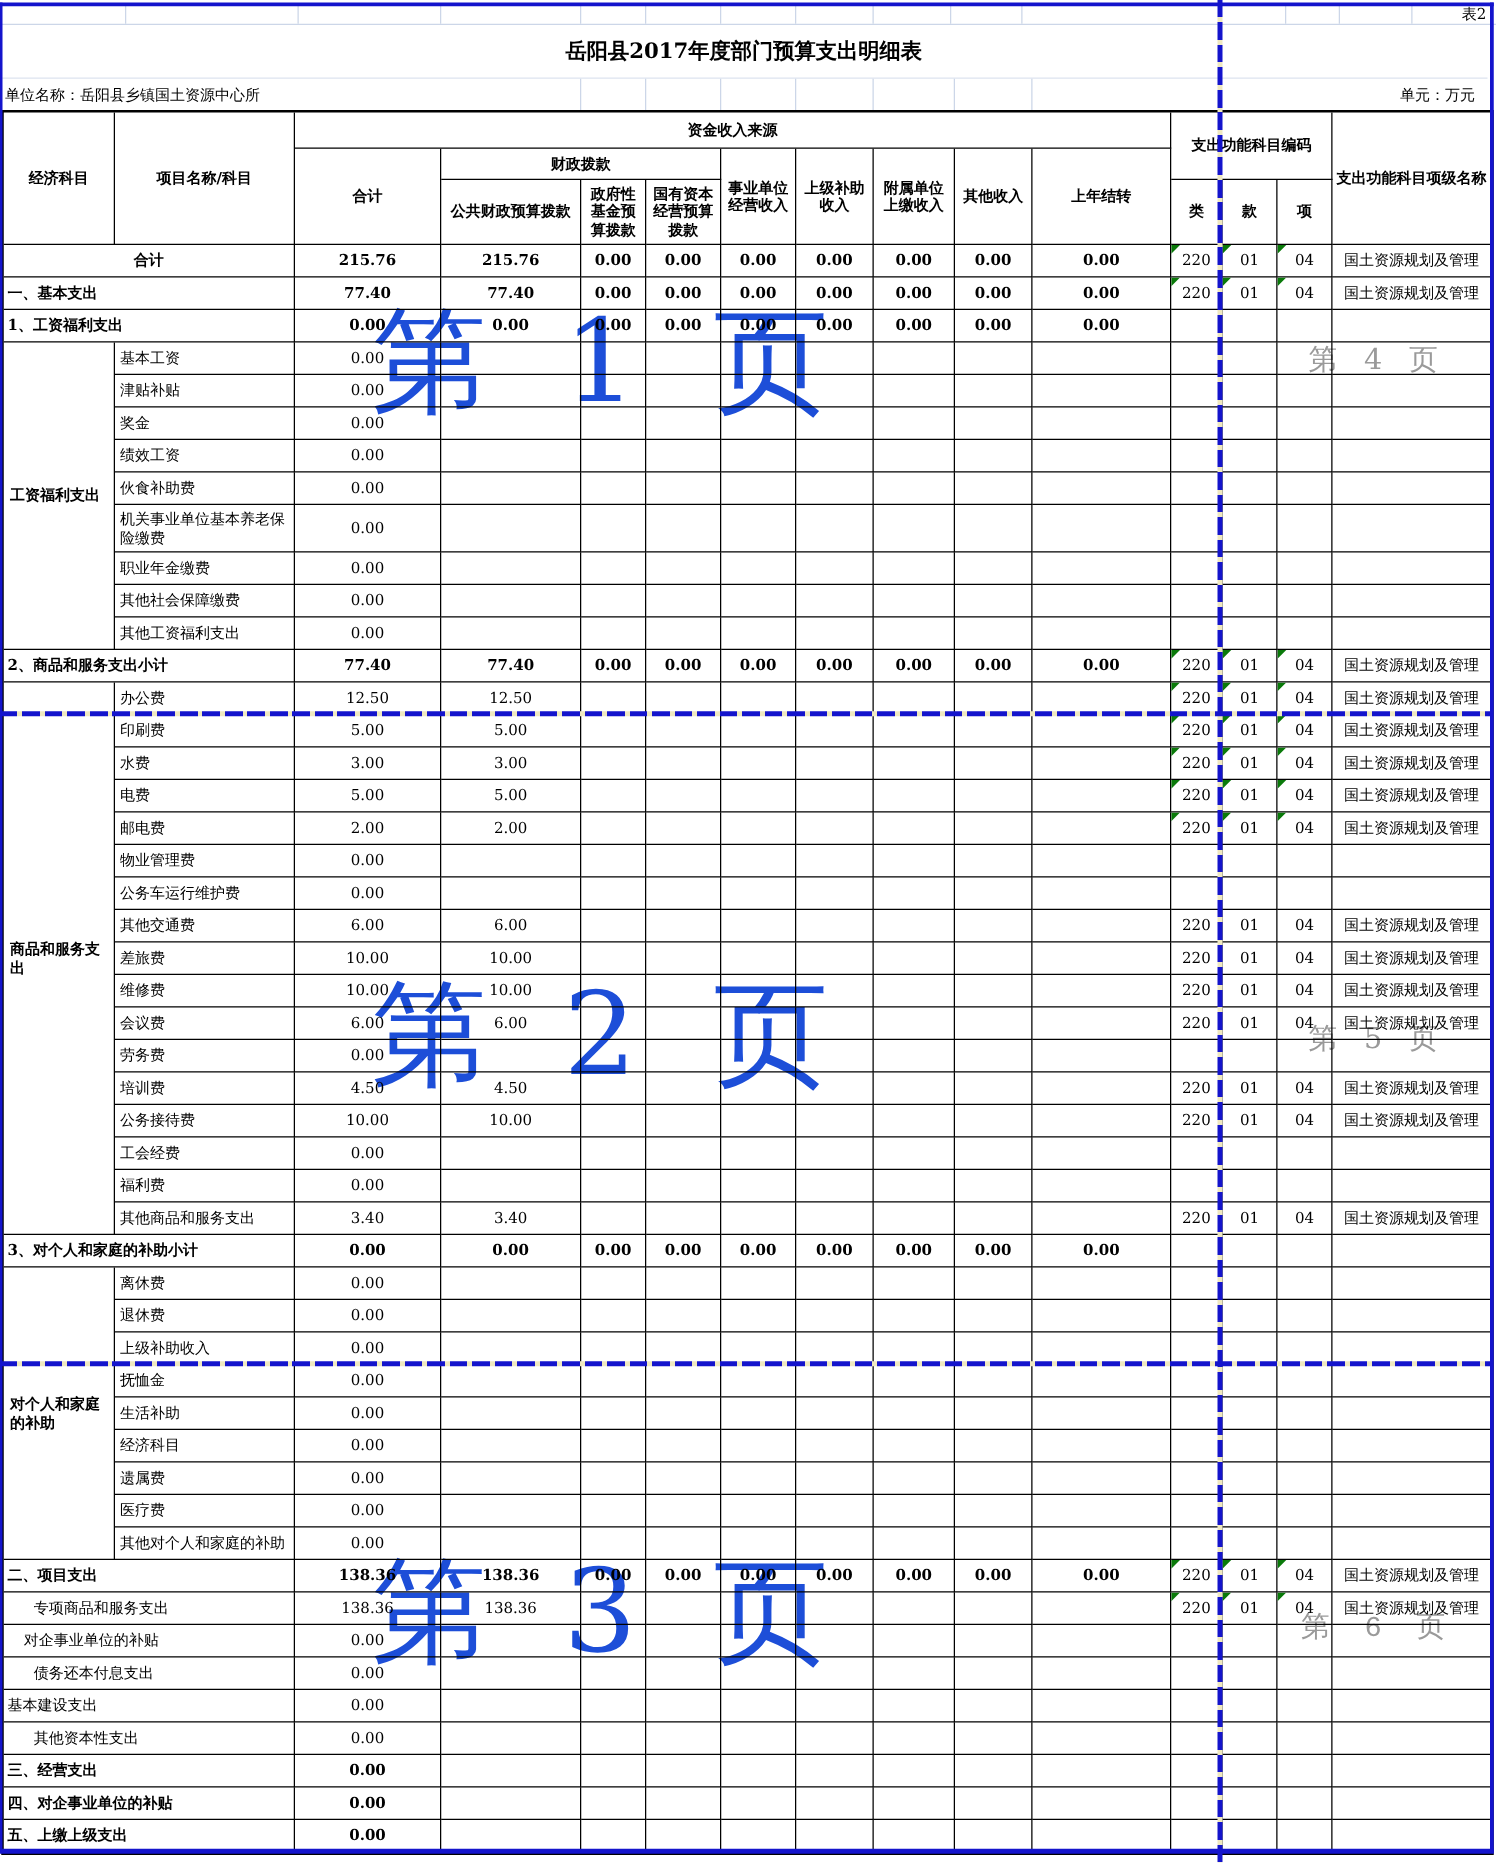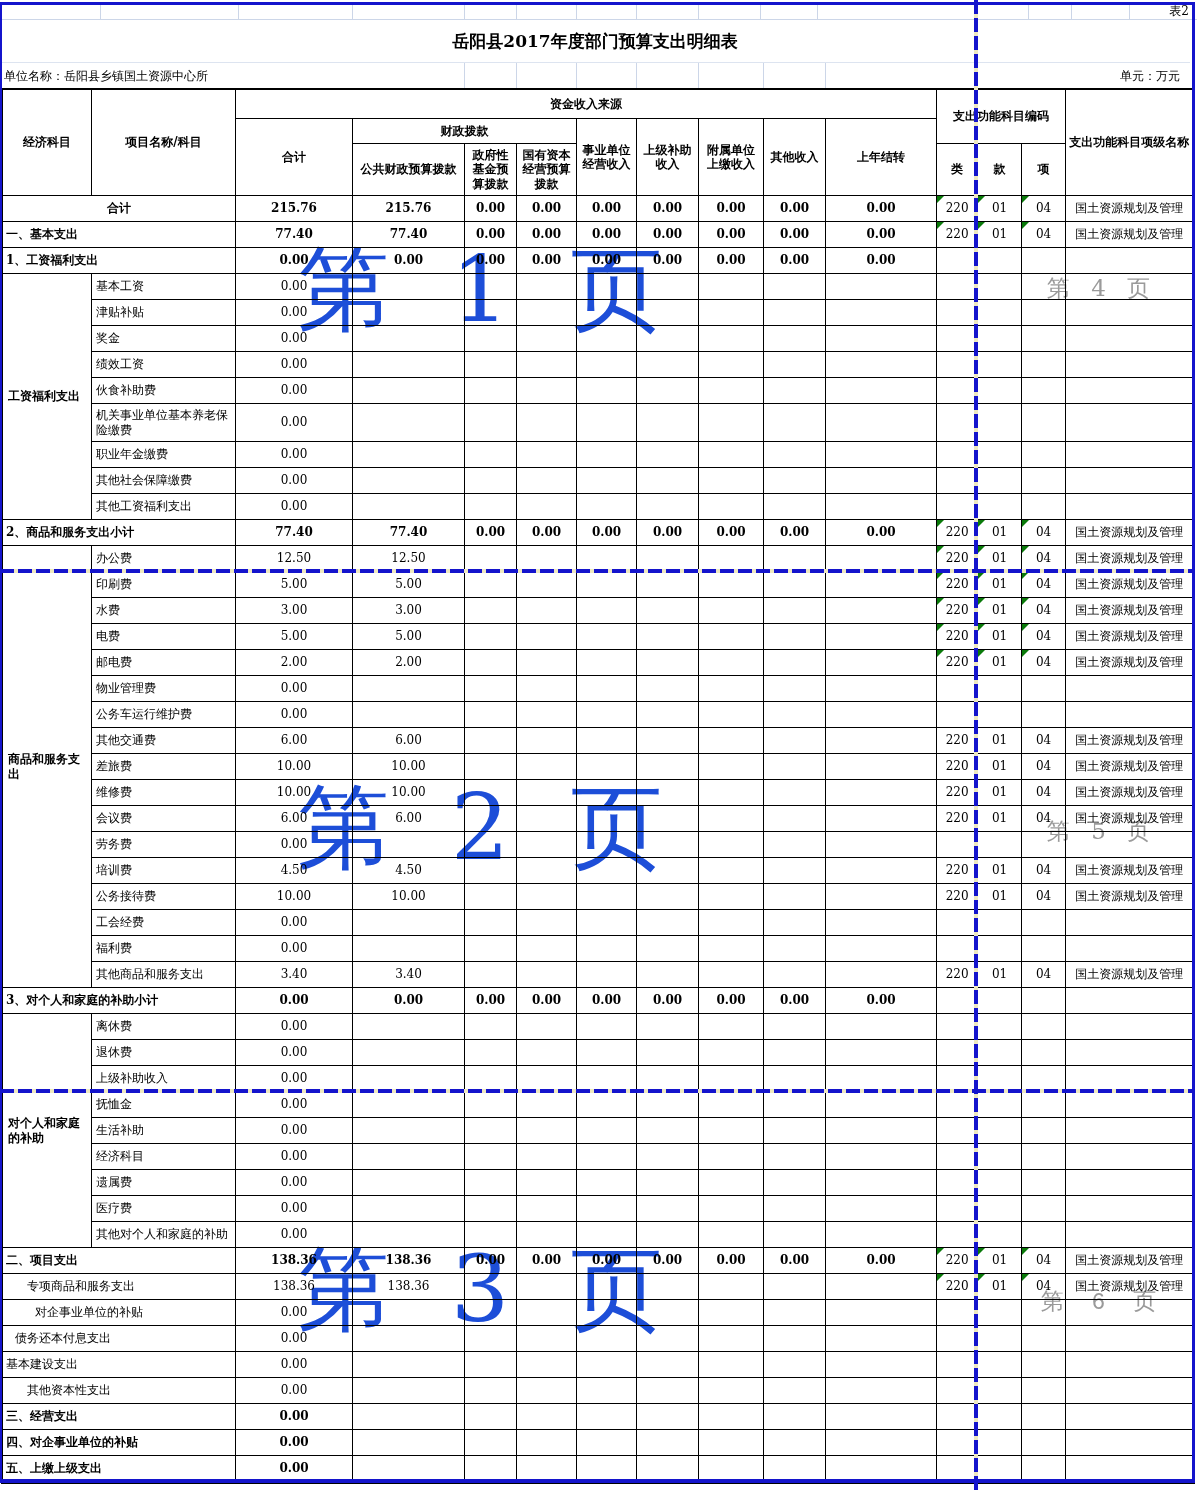--- a/index.html
+++ b/index.html
@@ -824,37 +824,37 @@
         <td class="num"></td>
         <td class="num"></td>
         <td class="num"></td>
         <td class="num"></td>
         <td class="code">220<span class="tri"></span></td>
         <td class="code">01<span class="tri"></span></td>
         <td class="code">04<span class="tri"></span></td>
         <td class="func">国土资源规划及管理</td>
       </tr>
       <tr class="dr">
-        <td class="lbl" colspan="2" style="padding-left: 32px;">对企事业单位的补贴</td>
-        <td class="num">0.00</td>
-        <td class="num"></td>
-        <td class="num"></td>
-        <td class="num"></td>
-        <td class="num"></td>
-        <td class="num"></td>
-        <td class="num"></td>
-        <td class="num"></td>
-        <td class="num"></td>
-        <td class="code"></td>
-        <td class="code"></td>
-        <td class="code"></td>
-        <td class="func"></td>
-      </tr>
-      <tr class="dr">
-        <td class="lbl" colspan="2" style="padding-left: 12px;">债务还本付息支出</td>
+        <td class="lbl" colspan="2" style="padding-left: 16px;">对企事业单位的补贴</td>
+        <td class="num">0.00</td>
+        <td class="num"></td>
+        <td class="num"></td>
+        <td class="num"></td>
+        <td class="num"></td>
+        <td class="num"></td>
+        <td class="num"></td>
+        <td class="num"></td>
+        <td class="num"></td>
+        <td class="code"></td>
+        <td class="code"></td>
+        <td class="code"></td>
+        <td class="func"></td>
+      </tr>
+      <tr class="dr">
+        <td class="lbl" colspan="2" style="padding-left: 24px;">债务还本付息支出</td>
         <td class="num">0.00</td>
         <td class="num"></td>
         <td class="num"></td>
         <td class="num"></td>
         <td class="num"></td>
         <td class="num"></td>
         <td class="num"></td>
         <td class="num"></td>
         <td class="num"></td>
         <td class="code"></td>

